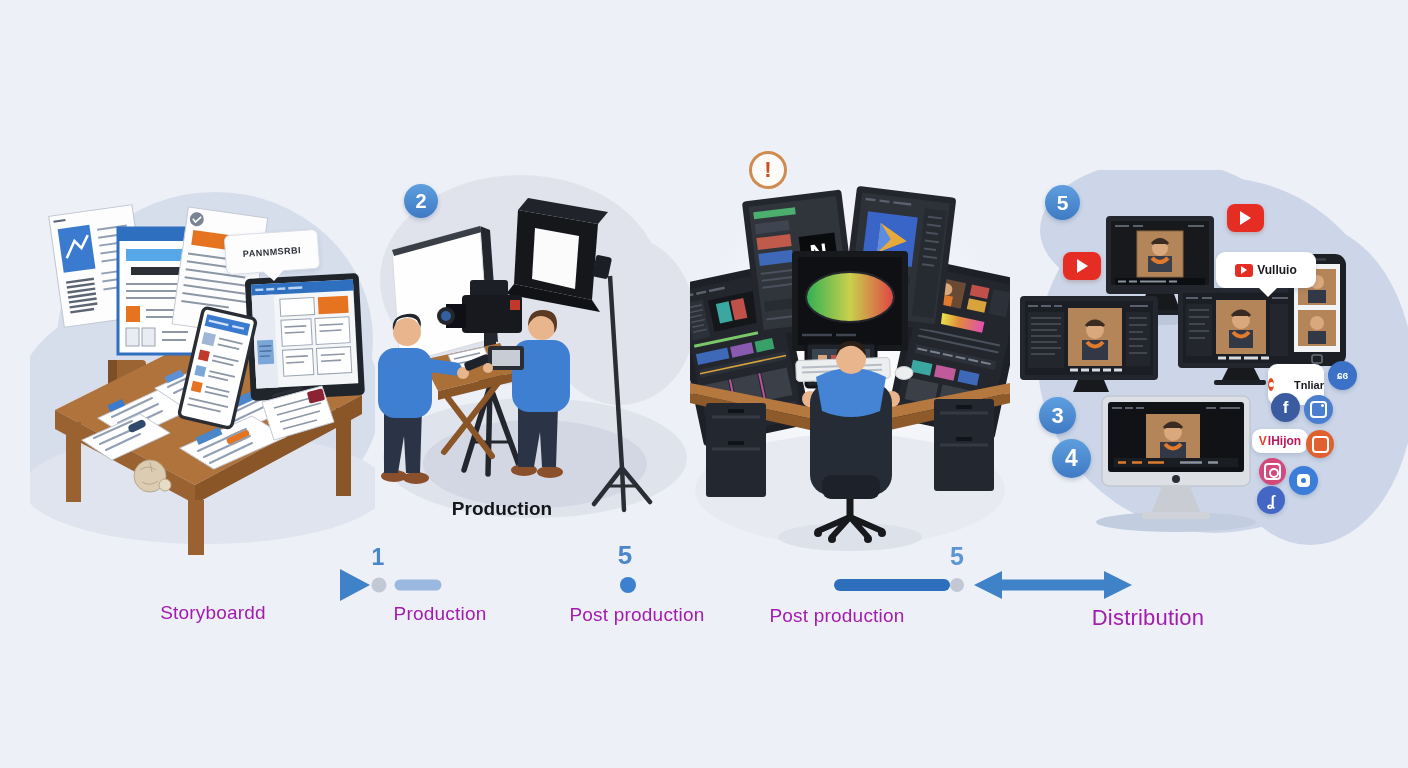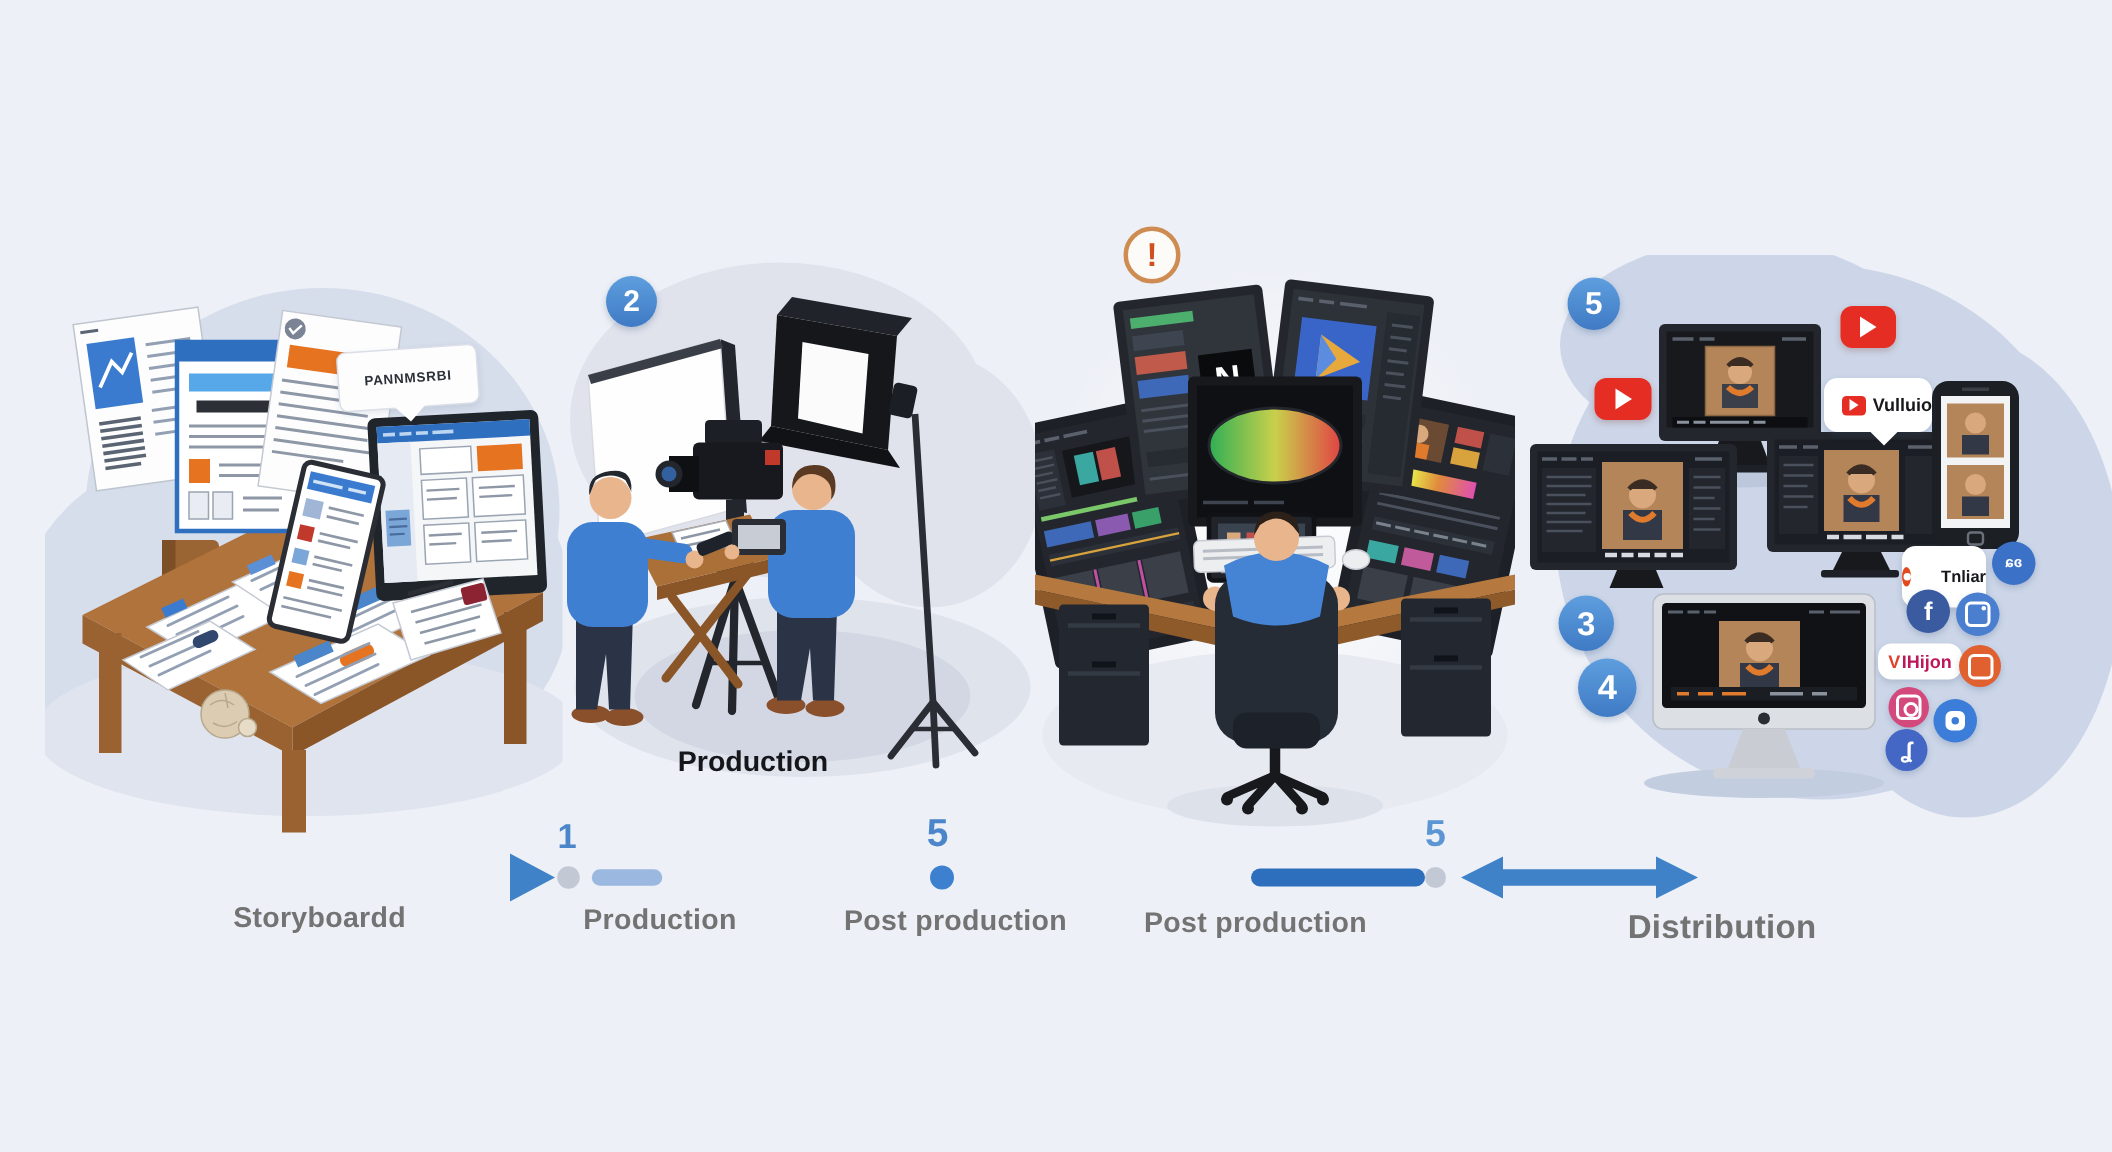--- a/index.html
+++ b/index.html
@@ -21,21 +21,21 @@
     box-shadow:0 2px 4px rgba(40,70,120,.25);
   }
   
   .alert-ring{
     position:absolute; border-radius:50%; border:3px solid #cf8c52; background:#fdfbf8;
     display:flex; align-items:center; justify-content:center;
     color:#cf4f1f; font-weight:bold;
   }
   
   .marker-num{position:absolute; font-weight:bold; color:#4a86c9; transform:translateX(-50%);}
-  .phase-label{position:absolute; font-weight:bold; color:#737373; transform:translateX(-50%); white-space:nowrap; letter-spacing:.2px;}
+  .phase-label{position:absolute; font-weight:normal; color:#a21caf; transform:translateX(-50%); white-space:nowrap; letter-spacing:.2px;}
   .scene-label{position:absolute; font-weight:bold; color:#15161a; transform:translateX(-50%); white-space:nowrap;}
 
   
   .bubble{
     position:absolute; background:#fdfdfe; border:1px solid #dadee6; border-radius:6px;
     display:flex; align-items:center; justify-content:center;
     font-size:9px; font-weight:bold; color:#2c3038; letter-spacing:.5px;
     box-shadow:0 2px 5px rgba(60,80,120,.12);
   }
   .bubble:after{
@@ -523,21 +523,21 @@
     </g>
   </svg>
 
   <div class="yt" style="left:1063px;top:252px;width:38px;height:28px;">
       <span class="tri"></span>
     </div>
   <div class="yt" style="left:1227px;top:204px;width:37px;height:28px;">
       <span class="tri"></span>
     </div>
 
-  <div class="pill tail" style="left:1216px;top:252px;width:60px;height:36px;font-size:12px;color:#17181c;padding-left:12px;">
+  <div class="pill tail" style="left:1216px;top:252px;width:100px;height:36px;font-size:12px;color:#17181c;">
     <span class="mini-yt">
         <span class="tri"></span>
       </span>
     <span>Vulluio</span>
   </div>
 
   <div class="pill" style="left:1268px;top:364px;width:56px;height:41px;font-size:11px;color:#17181c;gap:20px;">
     <span class="dot-ic">
         <i></i>
       </span>

